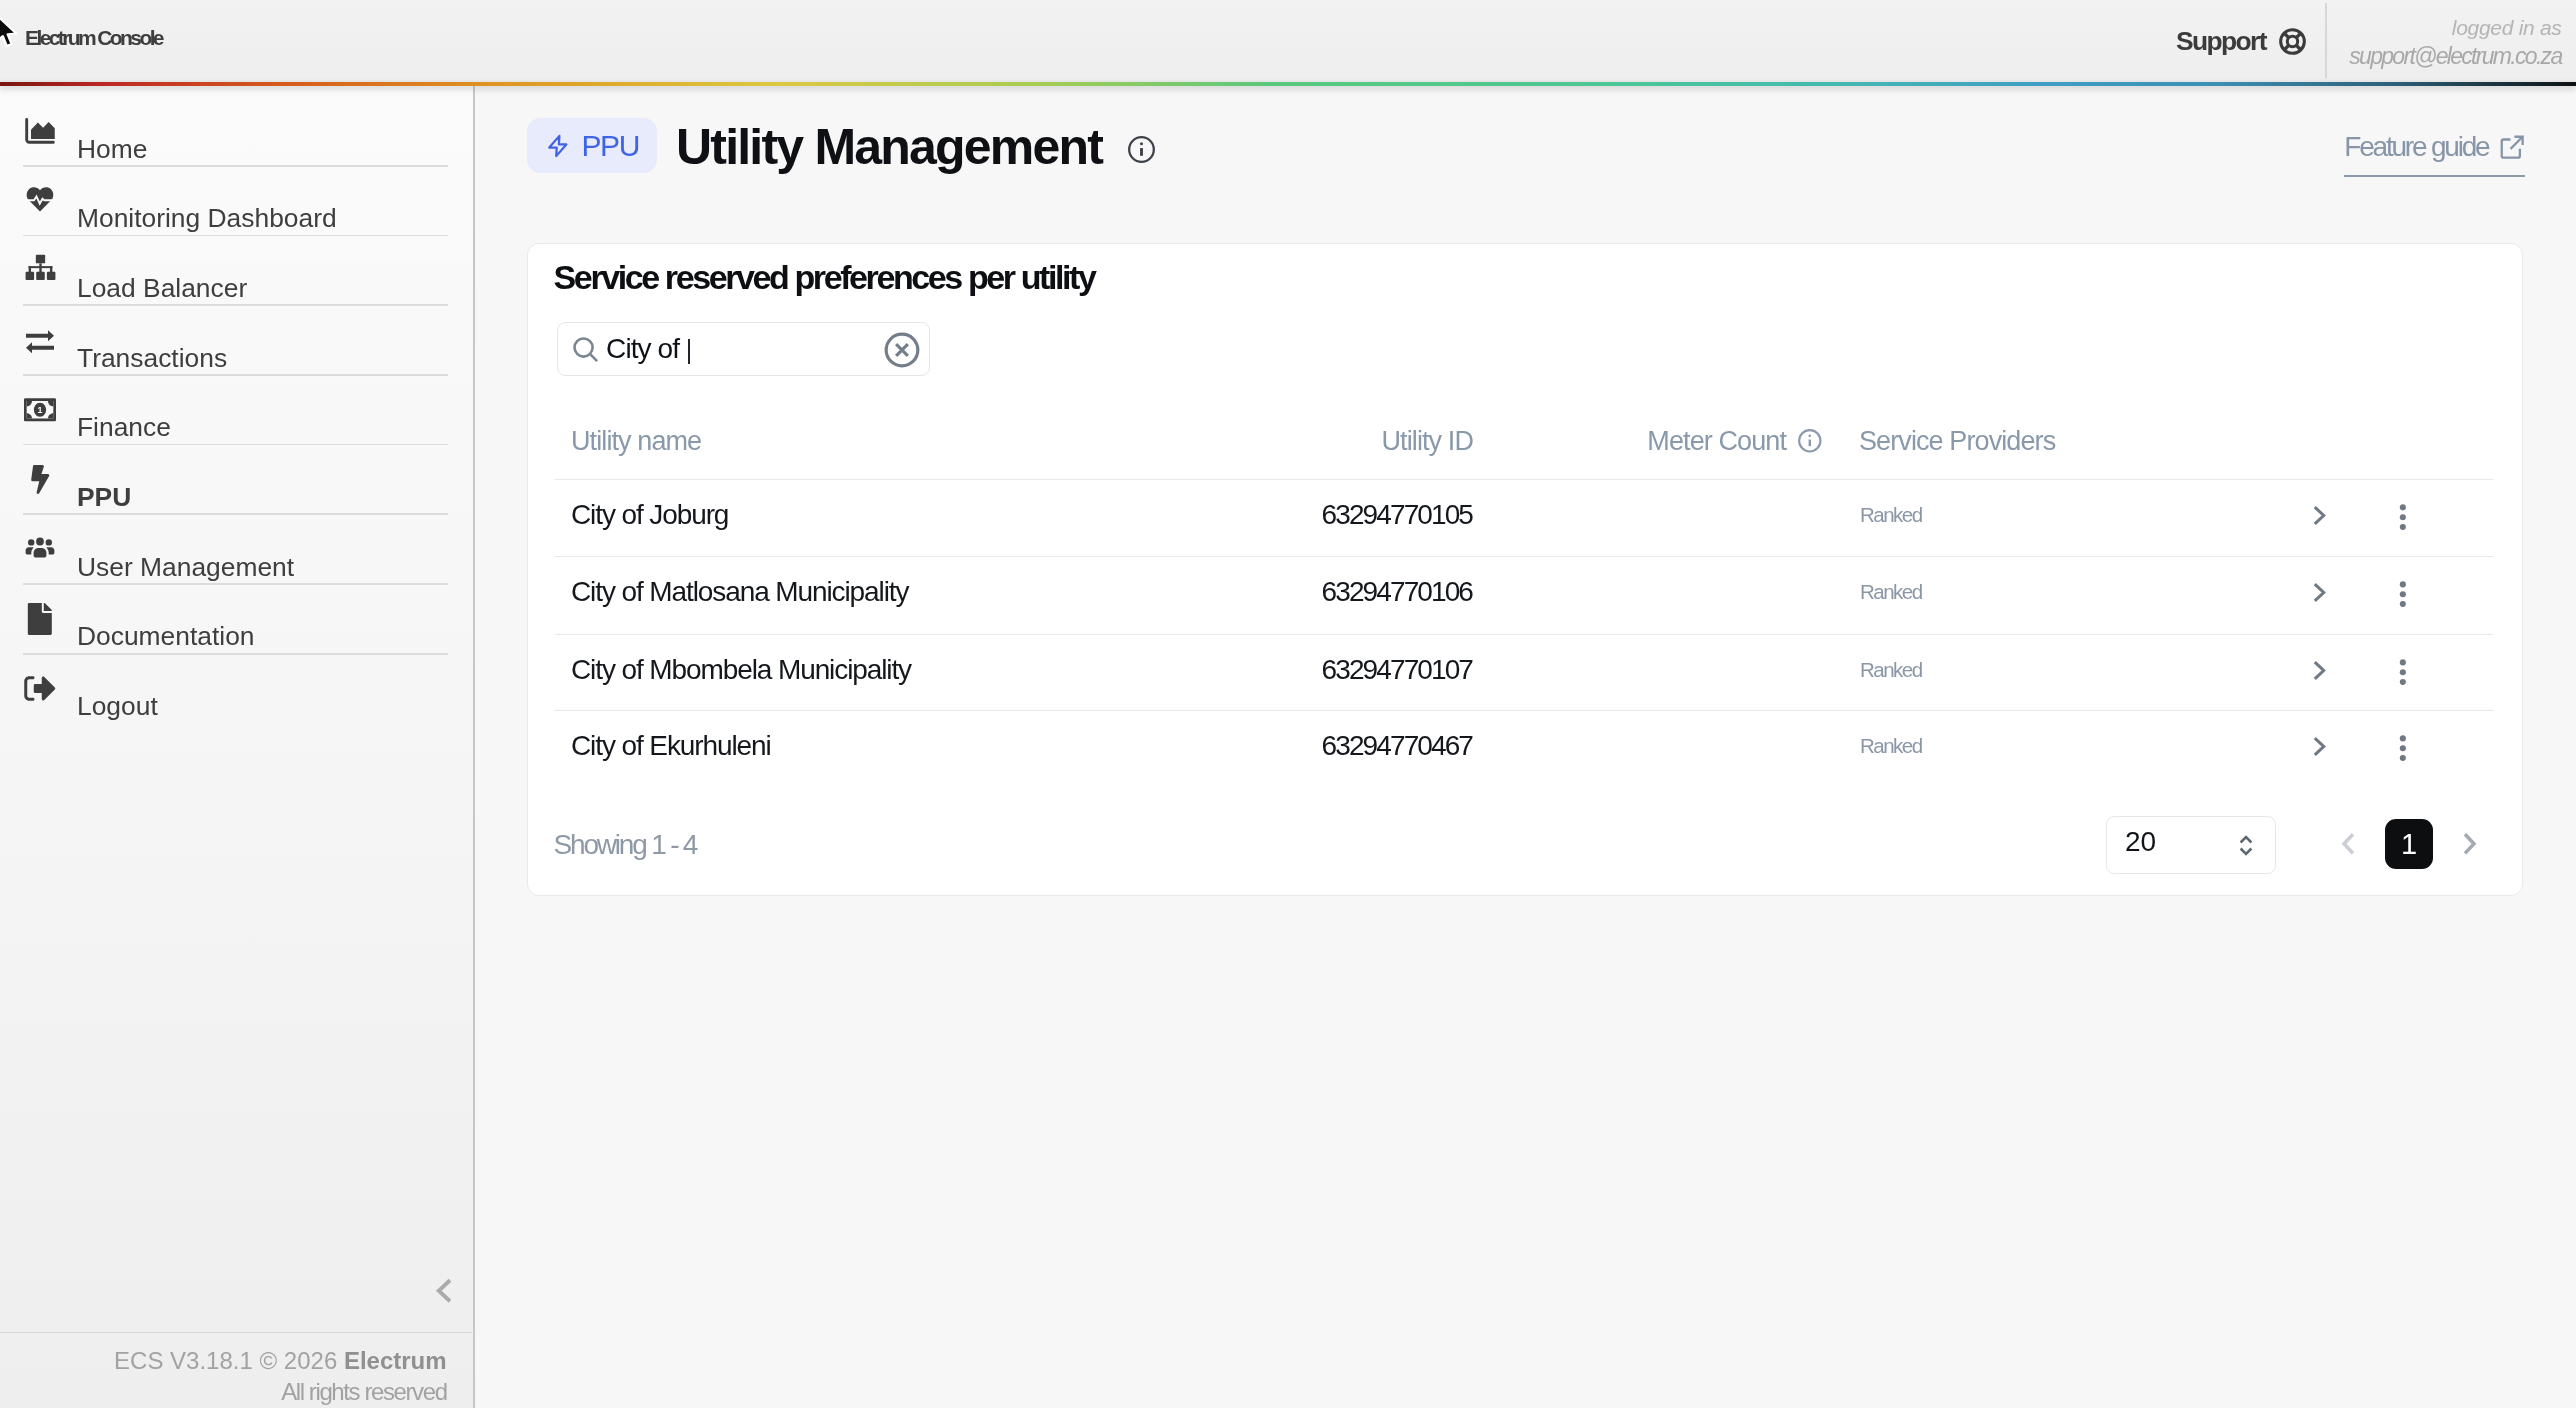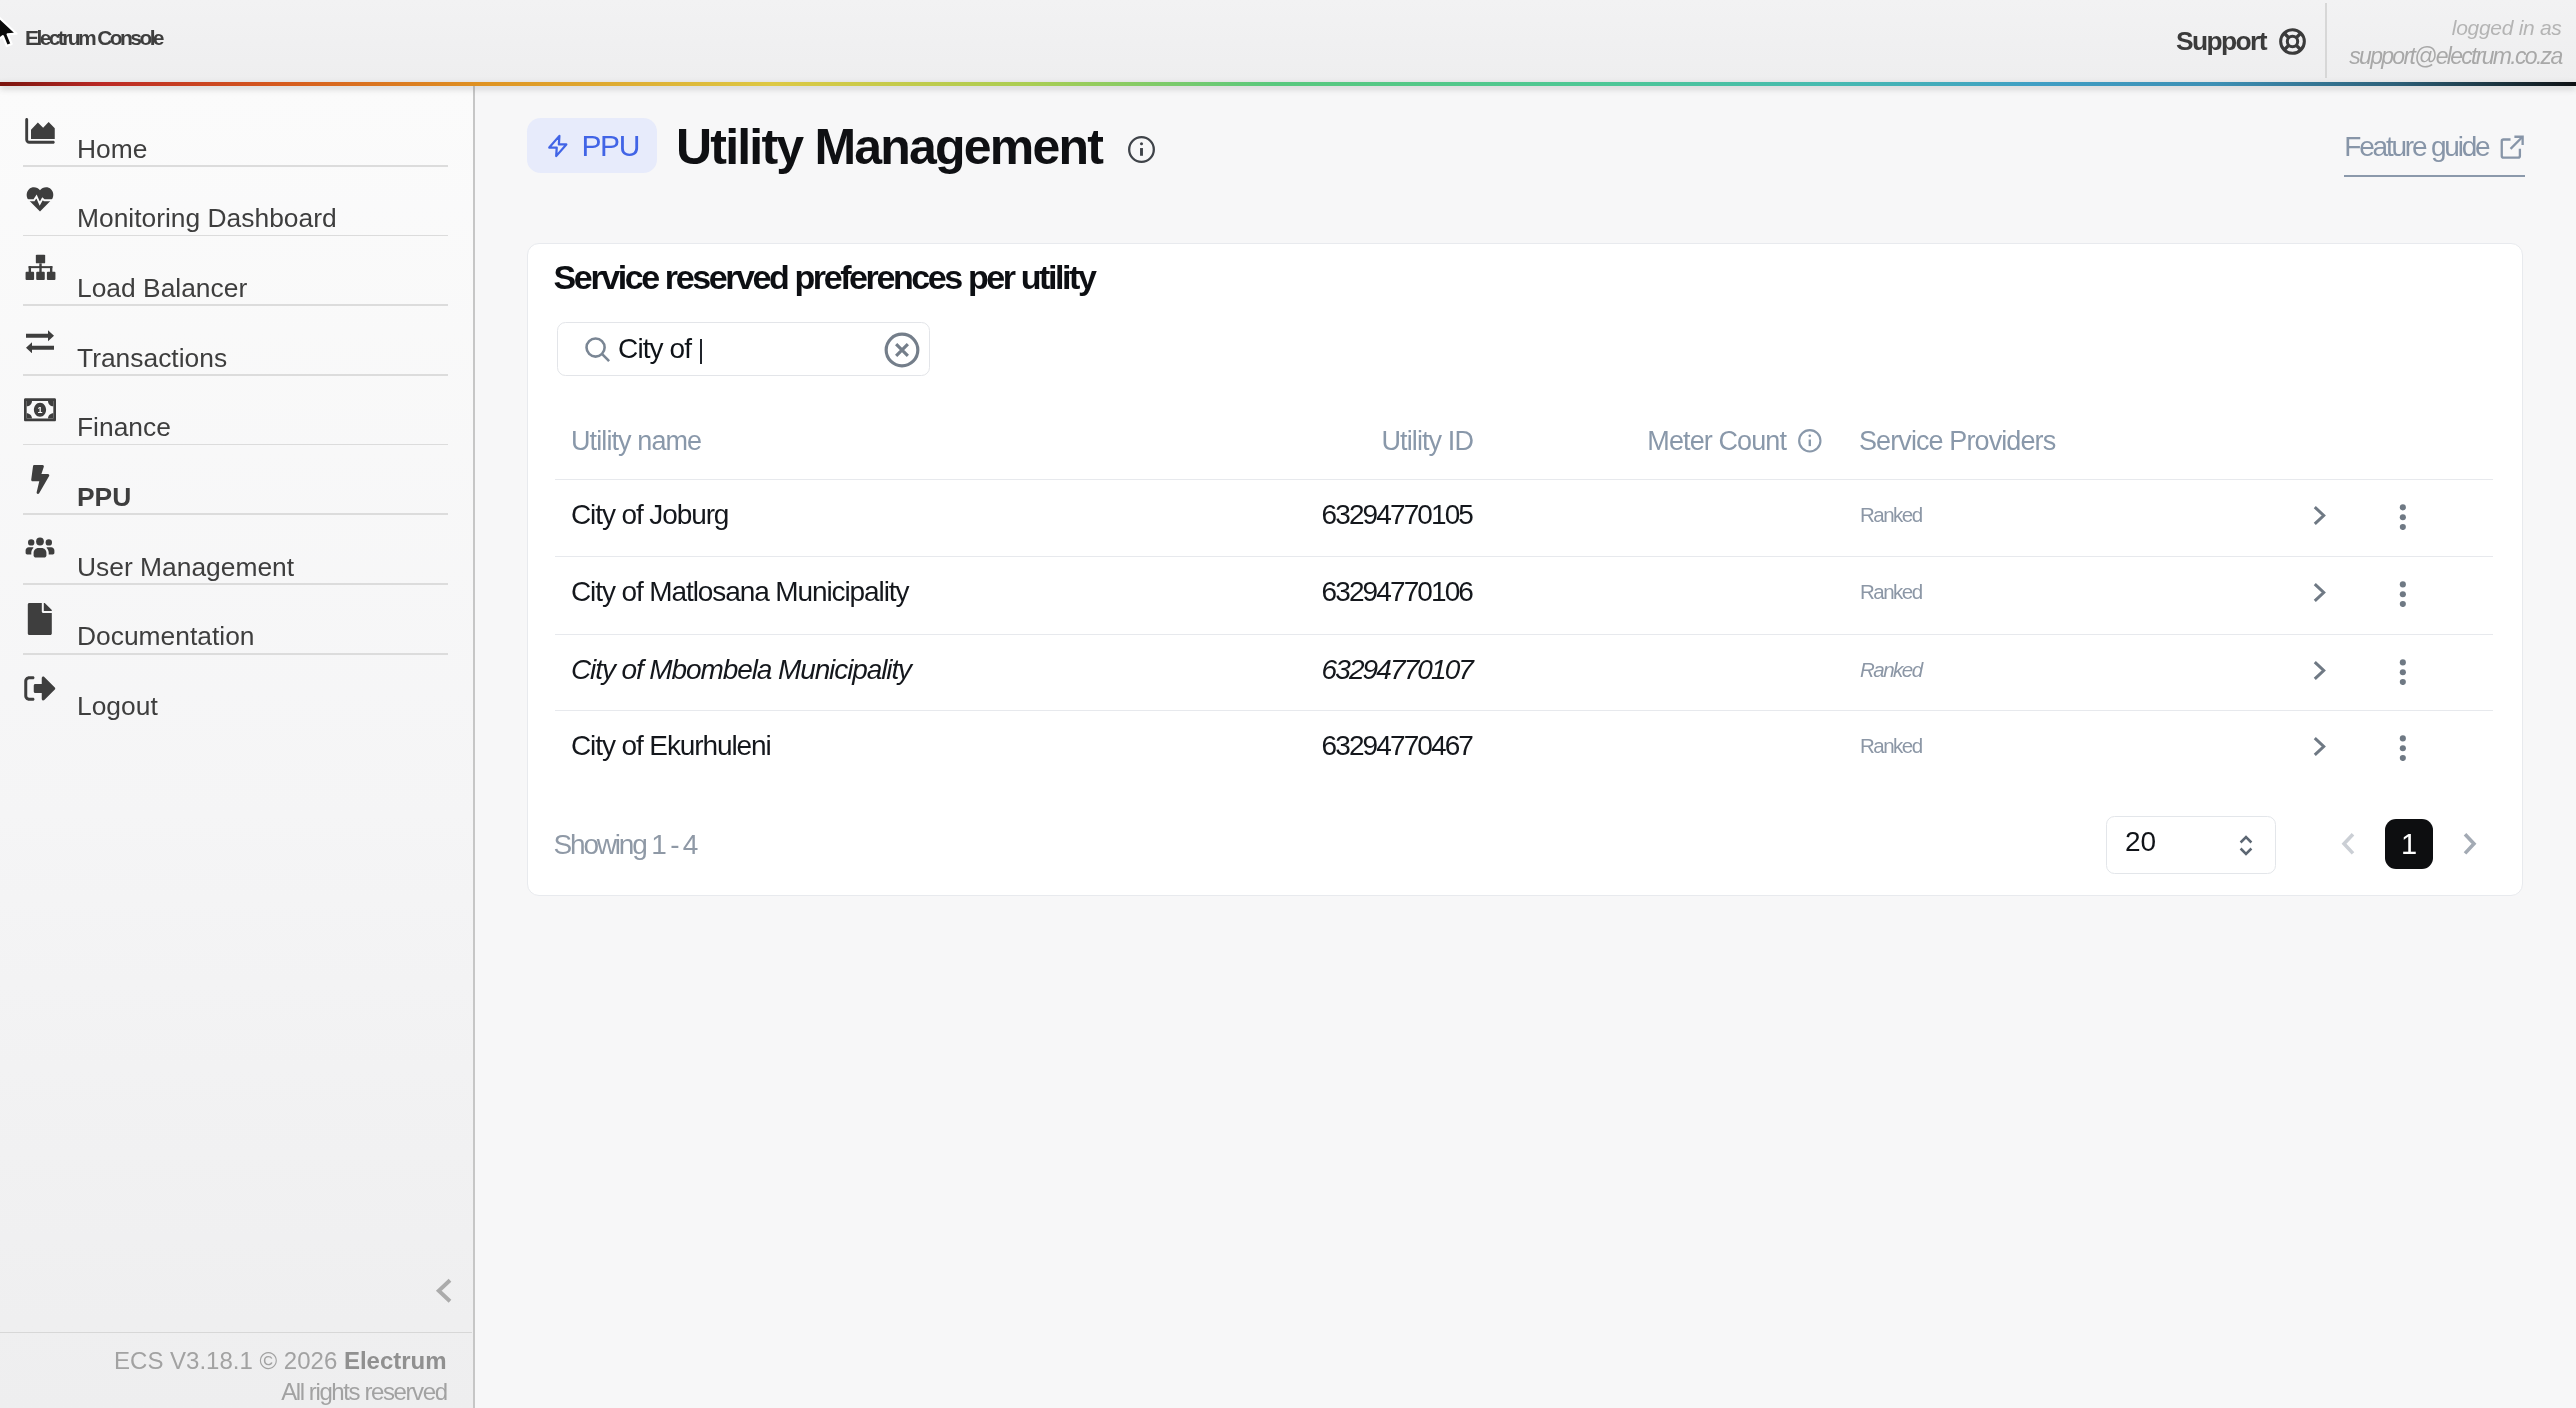--- a/index.html
+++ b/index.html
@@ -49,21 +49,21 @@
   .h1 { position:absolute; left:199px; top:32px; font-size:50px; font-weight:bold; color:#0f1013; letter-spacing:-1.8px; }
   .h1info { position:absolute; left:650px; top:49px; }
   .fguide { position:absolute; right:51px; top:45px; display:flex; align-items:center; gap:10.2px;
     color:#8795a8; font-size:28px; letter-spacing:-2.2px; padding-bottom:12px; border-bottom:2.6px solid #8b99ab; }
 
   
   .card { position:absolute; left:50px; top:157px; width:1996px; height:653px; background:#fff;
     border:1.7px solid #e8eaee; border-radius:12px; }
   .card h2 { position:absolute; left:25.6px; top:7.7px; font-size:34px; letter-spacing:-2.4px; font-weight:bold; color:#0d0f13; line-height:51px; }
   .search { position:absolute; left:29px; top:78px; width:373px; height:54px; border:1.7px solid #e3e5e9; border-radius:8.5px;
-    display:flex; align-items:center;padding-left:12px; }
+    display:flex; align-items:center; }
   .search .stx { margin-left:5.1px; font-size:28px; color:#0e1217; letter-spacing:-0.9px; }
   .caret { display:inline-block; width:2.6px; height:25.6px; background:#20242b; margin-left:8.5px; vertical-align:middle; position:relative; top:2.6px; }
   .clearbtn { position:absolute; right:7.7px; top:7.7px; }
   .th { color:#8998aa; font-size:27px; letter-spacing:-0.9px; }
   .hline { position:absolute; left:27px; width:1938px; border-top:1.7px solid #e7e9ed; }
   .row-name { position:absolute; left:43px; font-size:28px; color:#14171c; letter-spacing:-1.1px; }
   .row-id { position:absolute; width:944px; left:0; text-align:right; font-size:28px; color:#14171c; letter-spacing:-1.9px; }
   .ranked { position:absolute; left:1332px; font-size:20.5px; color:#8c97a6; letter-spacing:-1.5px;text-align:center; }
   .rchev { position:absolute; left:1784px; }
   .rdots { position:absolute; left:1871px; }
@@ -299,21 +299,21 @@
           </svg></div>
         <div class="rdots" style="top:25px"><svg width="7.7" height="26.4" viewBox="0 0 9 31">
             <g fill="#6f7984">
               <circle cx="4.5" cy="4" r="3.6"></circle>
               <circle cx="4.5" cy="15.5" r="3.6"></circle>
               <circle cx="4.5" cy="27" r="3.6"></circle>
             </g>
           </svg></div>
       </div>
       <div class="hline" style="top:390px"></div>
-      <div style="position:absolute;left:0;top:390px;width:100%;height:77px;font-style:italic;">
+      <div style="position:absolute;left:0;top:390px;width:100%;height:77px;">
         <div class="row-name" style="top:19.6px">City of Mbombela Municipality</div>
         <div class="row-id" style="top:19.6px">63294770107</div>
         <div class="ranked" style="top:24px">Ranked</div>
         <div class="rchev" style="top:26.4px"><svg width="14.5" height="21" viewBox="0 0 13 18" fill="none" stroke="#6f7984" stroke-width="2.7">
             <path d="M2.5 1.5 L10.5 9 L2.5 16.5"></path>
           </svg></div>
         <div class="rdots" style="top:25px"><svg width="7.7" height="26.4" viewBox="0 0 9 31">
             <g fill="#6f7984">
               <circle cx="4.5" cy="4" r="3.6"></circle>
               <circle cx="4.5" cy="15.5" r="3.6"></circle>

